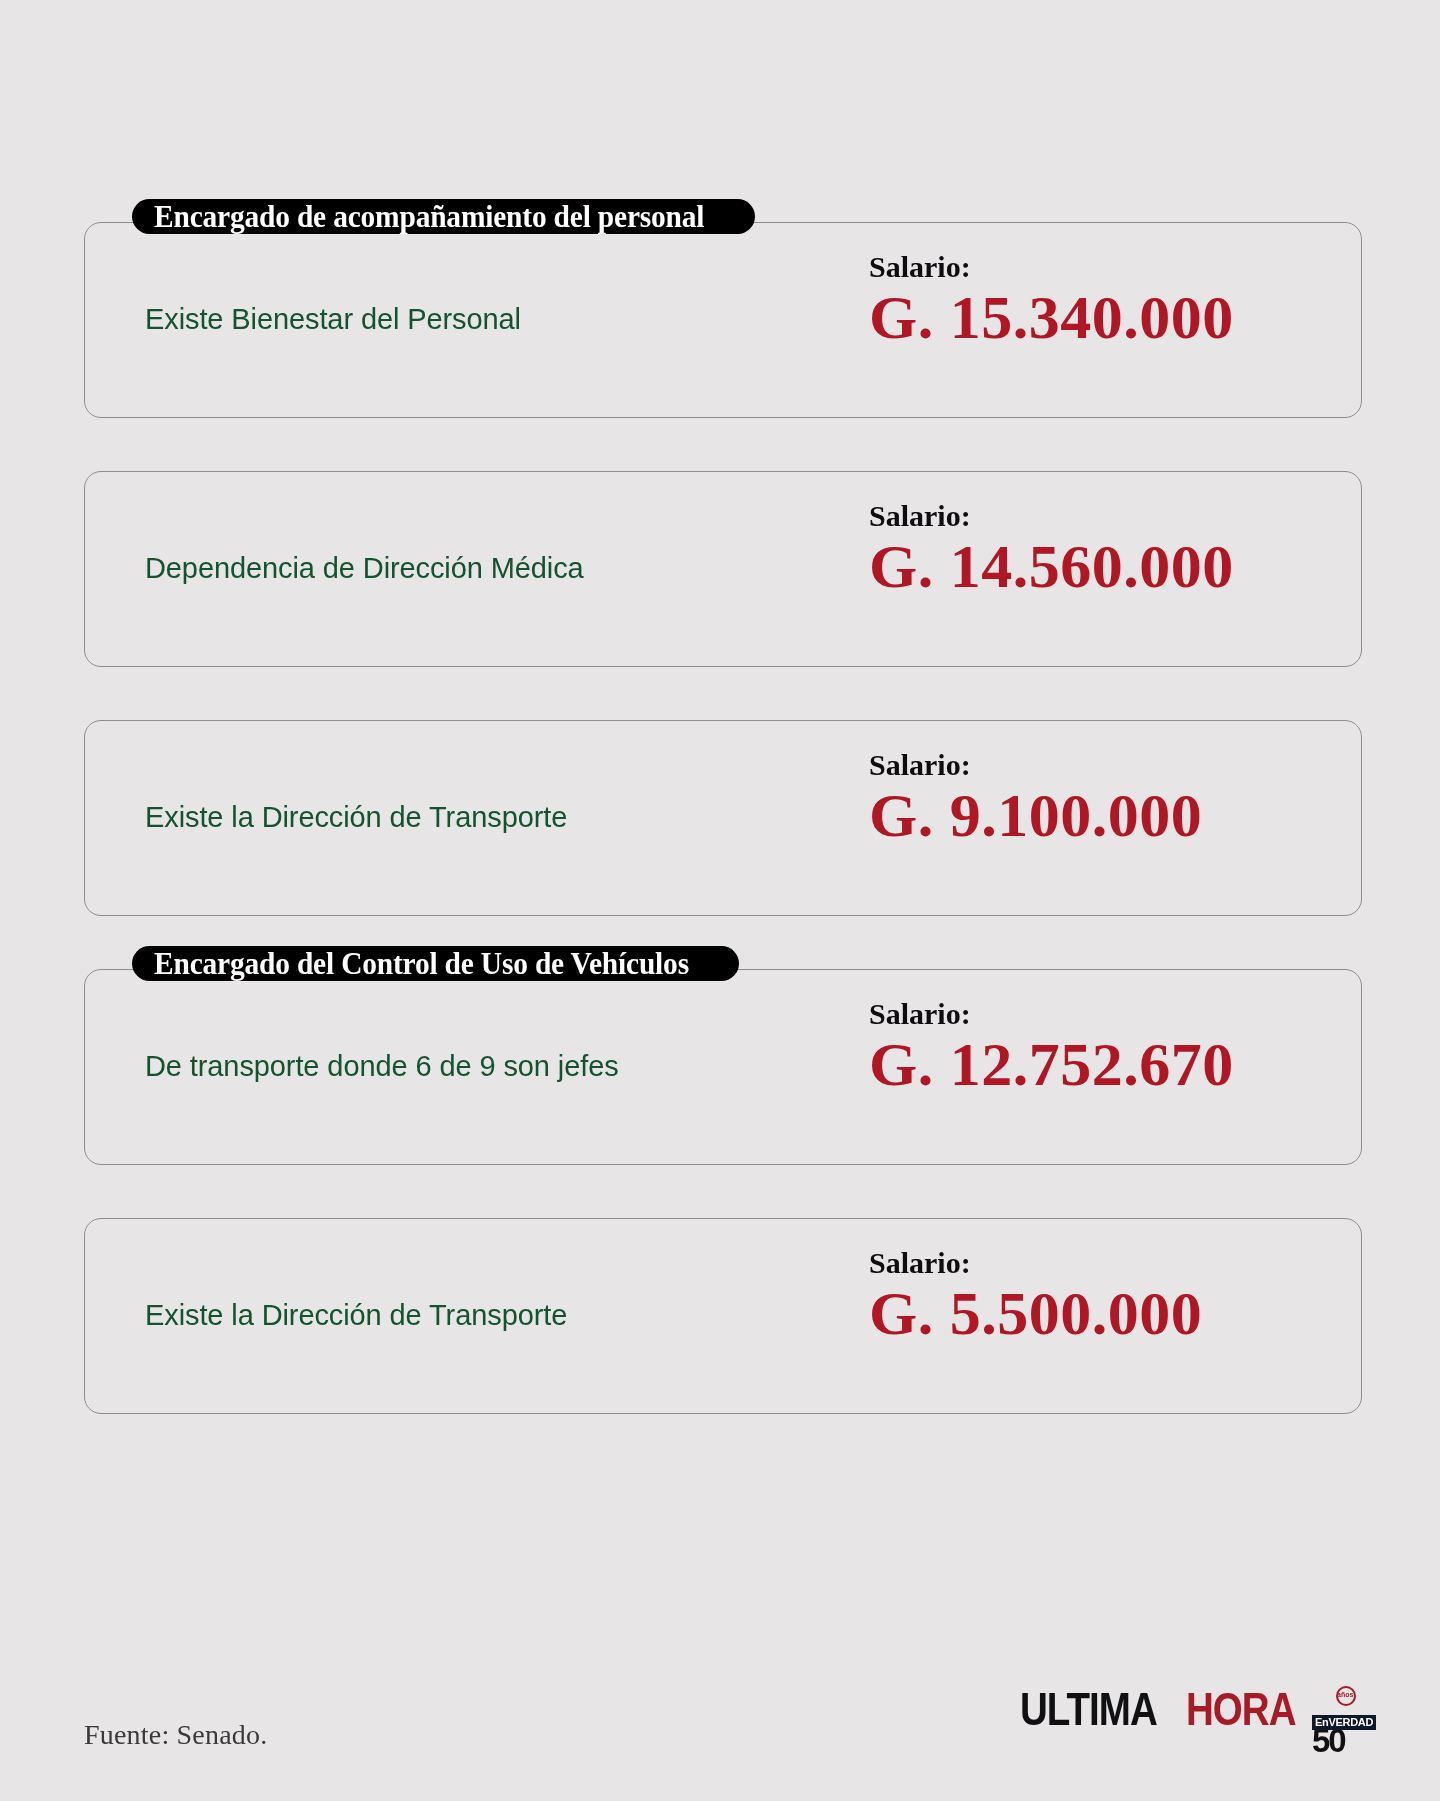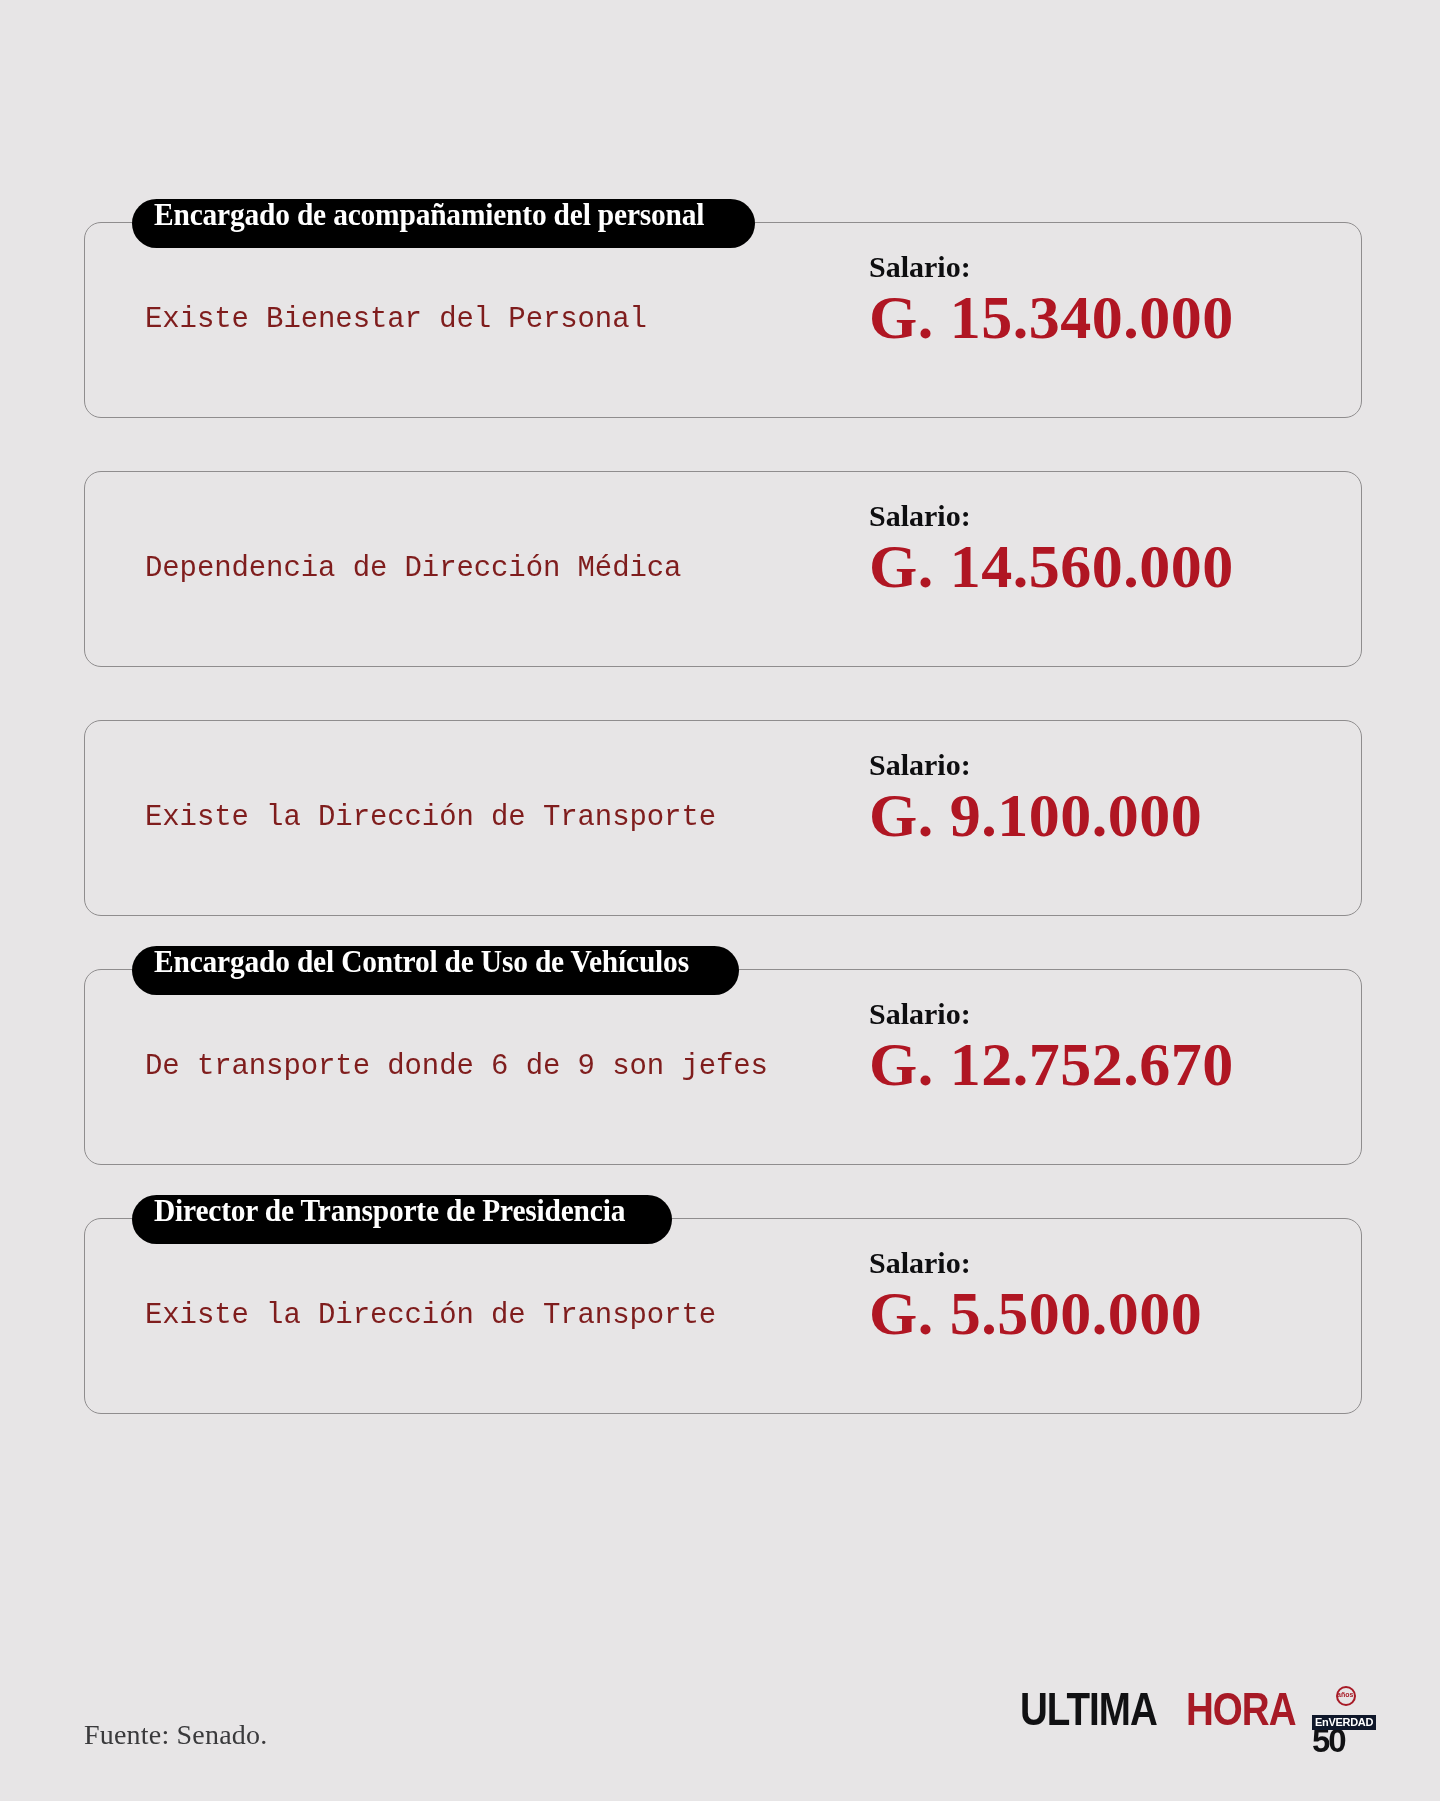--- a/index.html
+++ b/index.html
@@ -44,22 +44,23 @@
     position: relative;
     background: transparent;
   }
 
   .card-pill {
     position: absolute;
     left: 48px;
     top: -23px;
     background: #000000;
     border-radius: 26px;
-    height: 49px;
+    height: 35px;
     display: flex;
+    align-items: center;
     padding: 0 22px 0 22px;
     z-index: 4;
   }
   .card-pill-text {
     color: #ffffff;
     font-family: "Liberation Serif", serif;
     font-weight: bold;
     font-size: 31px;
     line-height: 1;
     letter-spacing: -0.2px;
@@ -76,23 +77,23 @@
     bottom: 0;
     display: flex;
     align-items: center;
   }
 
   .card-desc {
     position: absolute;
     left: 60px;
     top: 50%;
     transform: translateY(-50%);
-    font-family: Liberation Mono, monospace;
+    font-family: Liberation Sans, sans-serif;
     font-size: 29px;
-    color: #7f1d1d;
+    color: #14532d;
     line-height: 1.15;
     white-space: nowrap;
     letter-spacing: -0.1px;
   }
 
   .card-salary {
     position: absolute;
     right: 22px;
     top: 28px;
     text-align: left;
@@ -271,23 +272,20 @@
 
     <div class="card-wrap">
       <div class="card-box">
         <div class="card-inner">
           <div class="card-desc">Existe la Dirección de Transporte</div>
           <div class="card-salary">
             <div class="salary-label">Salario:</div>
             <div class="salary-value">G. 5.500.000</div>
           </div>
         </div>
-      </div>
-      <div class="card-pill">
-        <span class="card-pill-text">Director de Transporte de Presidencia</span>
       </div>
     </div>
 
   </div>
 
   <div class="footer">
     <div class="source-text">Fuente: Senado.</div>
 
     <div class="logo">
       <span class="logo-word logo-ultima">ULTIMA</span>

